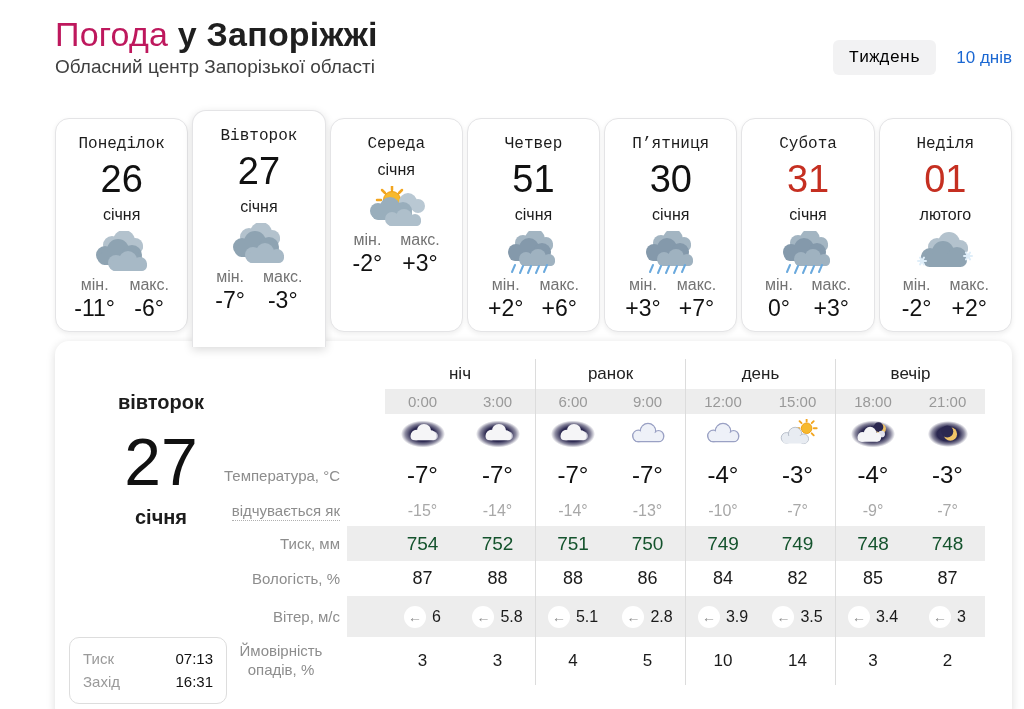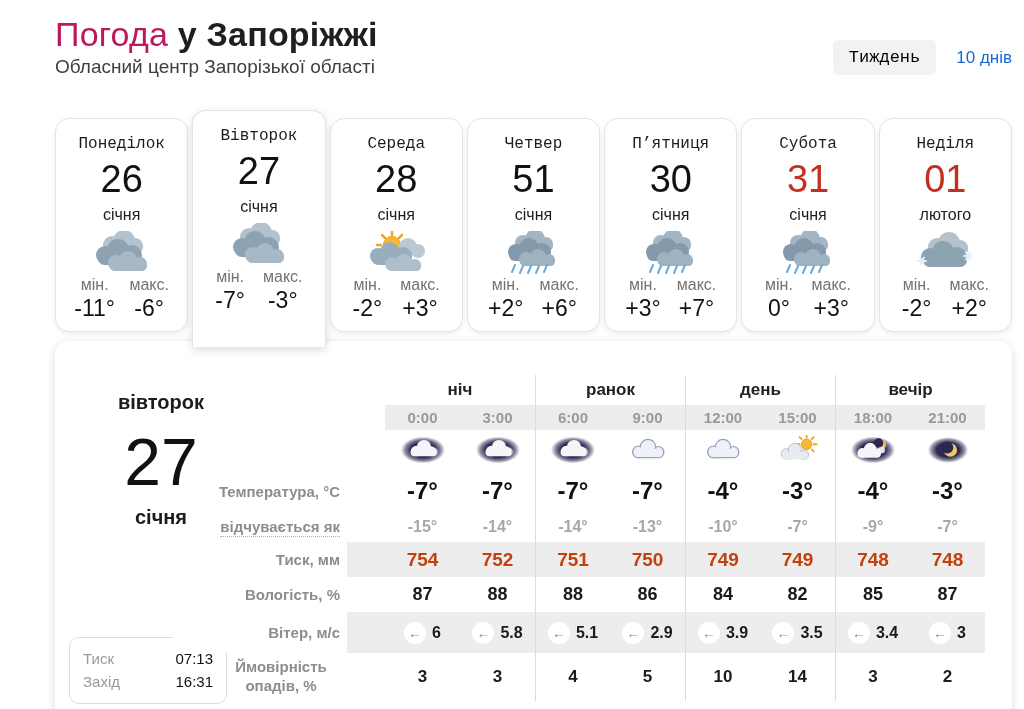--- a/index.html
+++ b/index.html
@@ -36,34 +36,34 @@
   .dayblock{position:absolute;left:0;top:50px;width:212px;text-align:center;}
   .db-weekday{font-size:20px;font-weight:700;}
   .db-date{font-size:66px;line-height:1;margin:15px 0 11px;font-weight:400;color:#111;}
   .db-month{font-size:20px;font-weight:700;}
   .sunbox{position:absolute;left:14px;top:296px;width:130px;border:1px solid #ddd;border-radius:10px;padding:9px 13px;font-size:15px;background:#fff;}
   .sunrow{display:flex;justify-content:space-between;line-height:1.55;}
   .sun-label{color:#9a9a9a;}
   .sun-val{color:#111;}
 
   
-  .table{position:absolute;left:118px;top:34px;width:812px;font-weight:bold;}
+  .table{position:absolute;left:118px;top:18px;width:812px;}
   .trow{display:grid;grid-template-columns:212px repeat(8,75px);}
   .trow.groups{grid-template-columns:212px repeat(4,150px);height:30px;}
   .tlabel{display:flex;align-items:center;justify-content:flex-end;padding-right:45px;font-size:15px;color:#8d8d8d;text-align:right;}
   .tcell{display:flex;align-items:center;justify-content:center;height:100%;box-sizing:border-box;}
   .gcell{display:flex;align-items:center;justify-content:center;font-size:17px;color:#222;height:100%;box-sizing:border-box;}
   .bsep{border-left:1px solid #dcdcdc;}
   .times{height:25px;}   .times .tcell{background:#ededed;font-size:15px;color:#999;}
   .icons{height:40px;}
   .temp{height:42px;}    .temp .tcell{font-size:24px;color:#111;}
   .feels{height:30px;}   .feels .tcell{font-size:16px;color:#a8a8a8;}
   .shaded .tcell{background:#ededed;}
   .shaded .tlabel{background:linear-gradient(90deg,#fff 174px,#ededed 174px);}
-  .press{height:35px;}   .press .tcell{font-size:19px;color:#c2410c;}
+  .press{height:35px;}   .press .tcell{font-size:19px;color:#14532d;}
   .humid{height:35px;}   .humid .tcell{font-size:18px;color:#1b1b1b;}
   .wind{height:41px;}    .wind .tcell{font-size:16px;color:#1b1b1b;gap:6px;}
   .precip{height:48px;}  .precip .tcell{font-size:17px;color:#1b1b1b;}
   .precip .tlabel span{display:inline-block;text-align:center;max-width:118px;line-height:1.25;}
   .dotted{border-bottom:1px dotted #b0b0b0;padding-bottom:1px;cursor:pointer;}
   .wcircle{width:22px;height:22px;border-radius:50%;background:#fff;display:flex;align-items:center;justify-content:center;color:#8d8d8d;font-size:14px;flex:0 0 auto;}
   .hicon{width:46px;height:30px;display:block;}
 </style>
 </head>
 <body>
@@ -298,21 +298,20 @@
           </div>
         <div>
             <div class="mm-label">макс.</div>
             <div class="mm-val">-3°</div>
           </div>
       </div>
     </div>
 
     <div class="card">
       <div class="card-name">Середа</div>
-      <div class="card-date" data-red="false">28</div>
       <div class="card-month">січня</div>
       <svg class="dicon">
           <use href="#i-sun-cloud"></use>
         </svg>
       <div class="minmax">
         <div>
             <div class="mm-label">мін.</div>
             <div class="mm-val">-2°</div>
           </div>
         <div>
@@ -551,21 +550,21 @@
         <div class="tcell bsep">
             <span class="wcircle">
               <span>←</span>
             </span>
             <span>5.1</span>
           </div>
         <div class="tcell">
             <span class="wcircle">
               <span>←</span>
             </span>
-            <span>2.9</span>
+            <span>2.8</span>
           </div>
         <div class="tcell bsep">
             <span class="wcircle">
               <span>←</span>
             </span>
             <span>3.9</span>
           </div>
         <div class="tcell">
             <span class="wcircle">
               <span>←</span>

